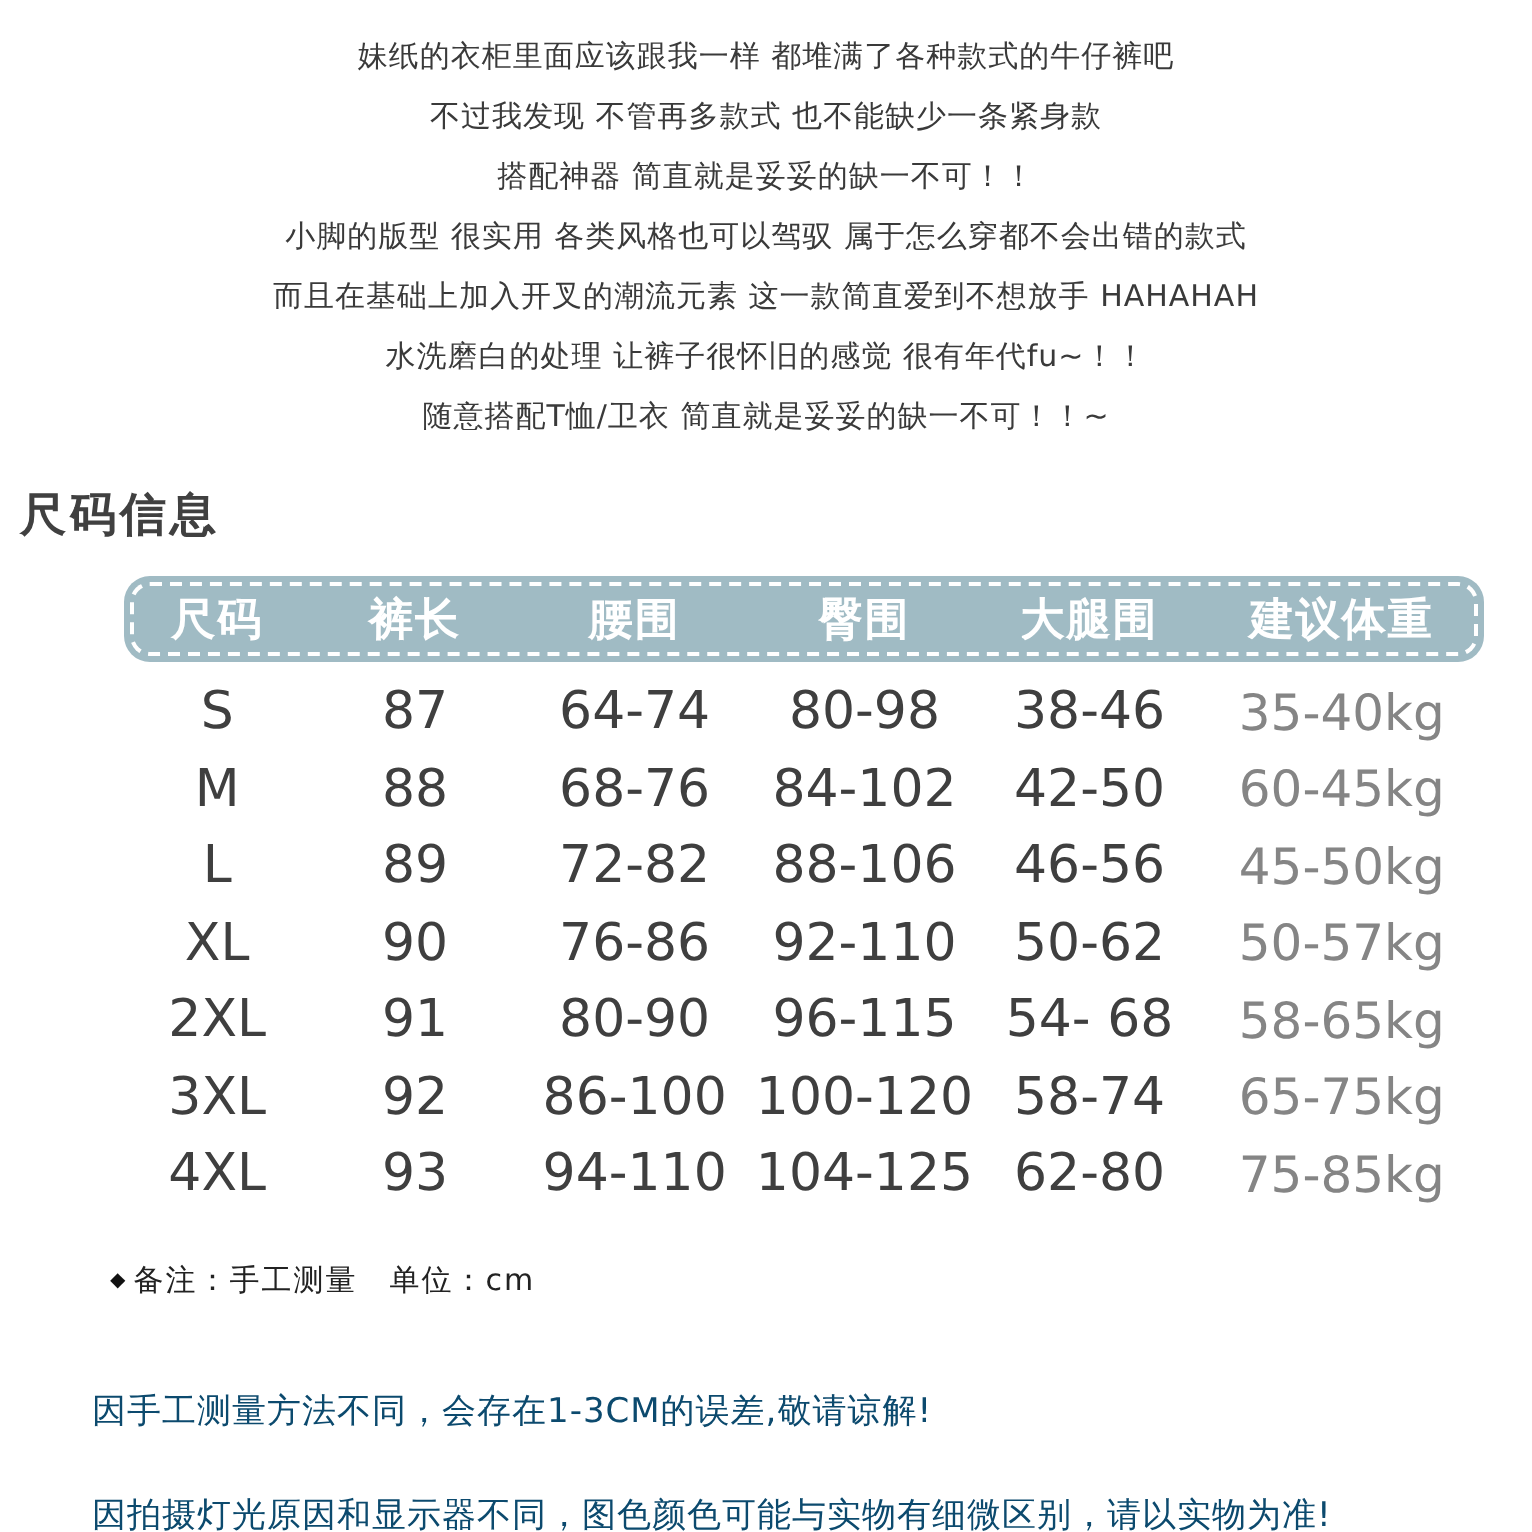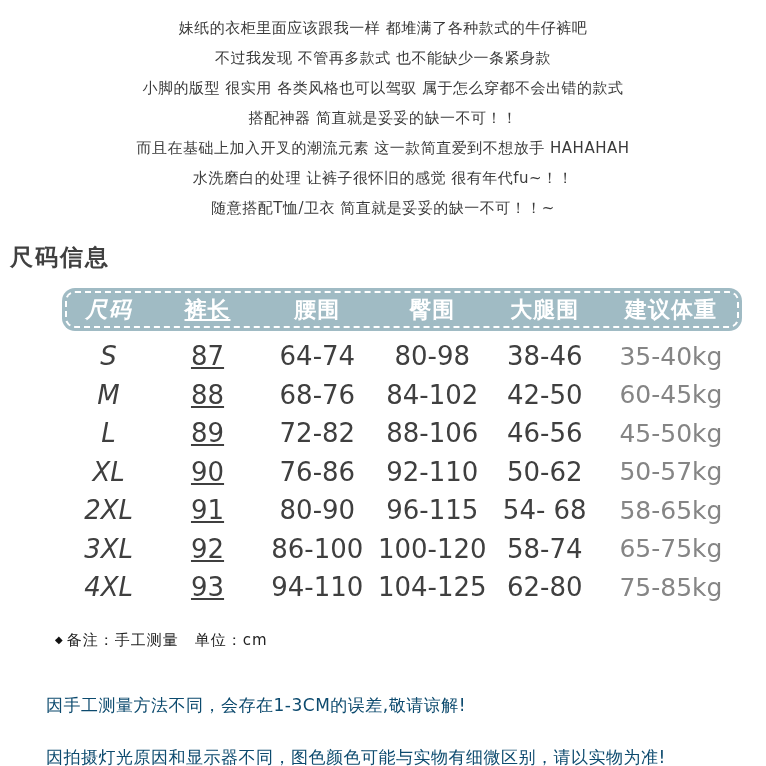--- a/index.html
+++ b/index.html
@@ -59,22 +59,22 @@
   }
   .tbody { margin-top: 6px; }
   .trow { display: flex; align-items: center; height: 38.5px; }
   .td {
     font-size: 26px;
     color: #3f3f3f;
     text-align: center;
     white-space: nowrap;
   }
   .td.c6 { color: #858585; font-size: 25px; }
-  .c1 { width: 13.7%; font-style: italic; }
-  .c2 { width: 15.4%; text-decoration: underline; }
+  .c1 { width: 13.7%; }
+  .c2 { width: 15.4%; }
   .c3 { width: 16.9%; }
   .c4 { width: 16.9%; }
   .c5 { width: 16.2%; }
   .c6 { width: 20.9%; }
 
   
   .note {
     margin: 24px 0 0 55px;
     font-size: 15px;
     color: #222222;
@@ -94,22 +94,22 @@
   .f2 { margin-top: 29px; }
 </style>
 </head>
 <body>
 
 <div class="canvas">
 
   <section class="desc">
     <p class="desc-line">妹纸的衣柜里面应该跟我一样 都堆满了各种款式的牛仔裤吧</p>
     <p class="desc-line">不过我发现 不管再多款式 也不能缺少一条紧身款</p>
+    <p class="desc-line">搭配神器 简直就是妥妥的缺一不可！！</p>
     <p class="desc-line">小脚的版型 很实用 各类风格也可以驾驭 属于怎么穿都不会出错的款式</p>
-    <p class="desc-line">搭配神器 简直就是妥妥的缺一不可！！</p>
     <p class="desc-line">而且在基础上加入开叉的潮流元素 这一款简直爱到不想放手 HAHAHAH</p>
     <p class="desc-line">水洗磨白的处理 让裤子很怀旧的感觉 很有年代fu~！！</p>
     <p class="desc-line">随意搭配T恤/卫衣 简直就是妥妥的缺一不可！！~</p>
   </section>
 
   <h2 class="size-heading">尺码信息</h2>
 
   <div class="size-table">
     <div class="thead">
       <span class="th c1">尺码</span>

